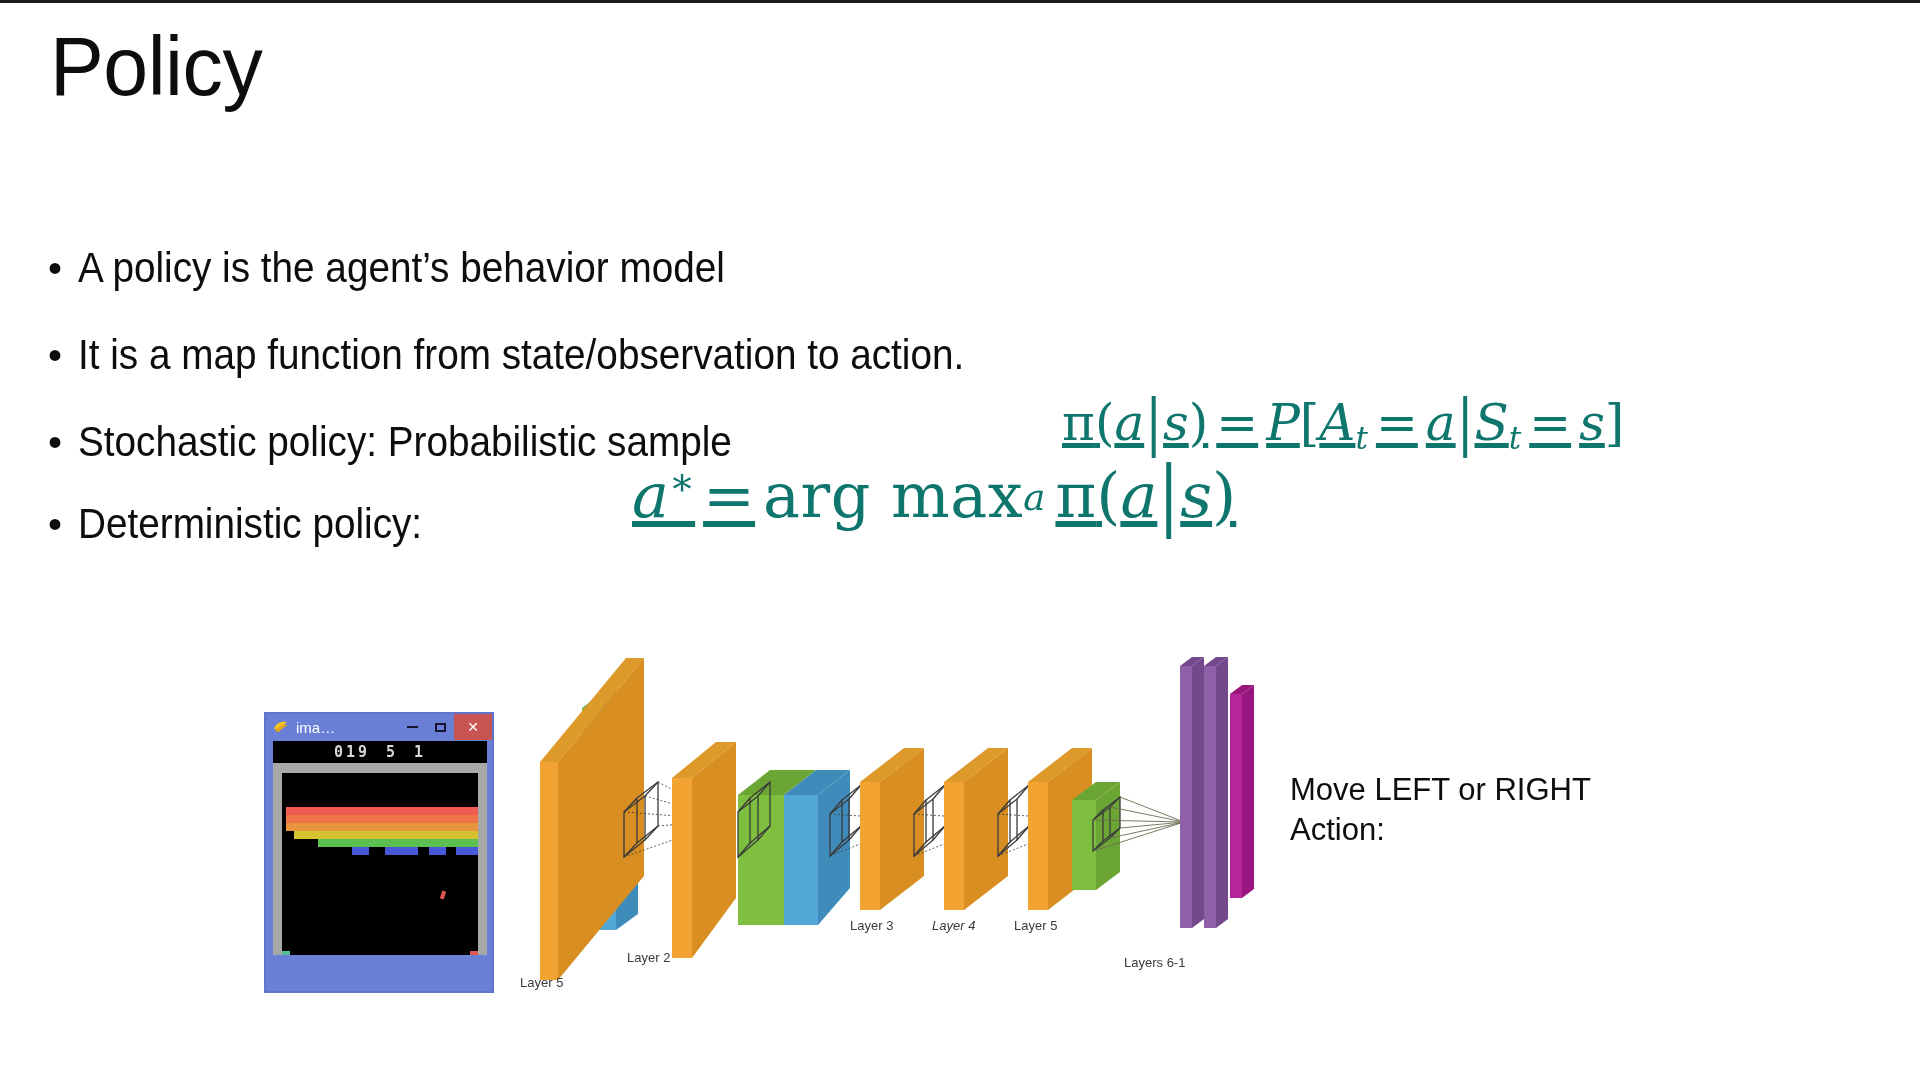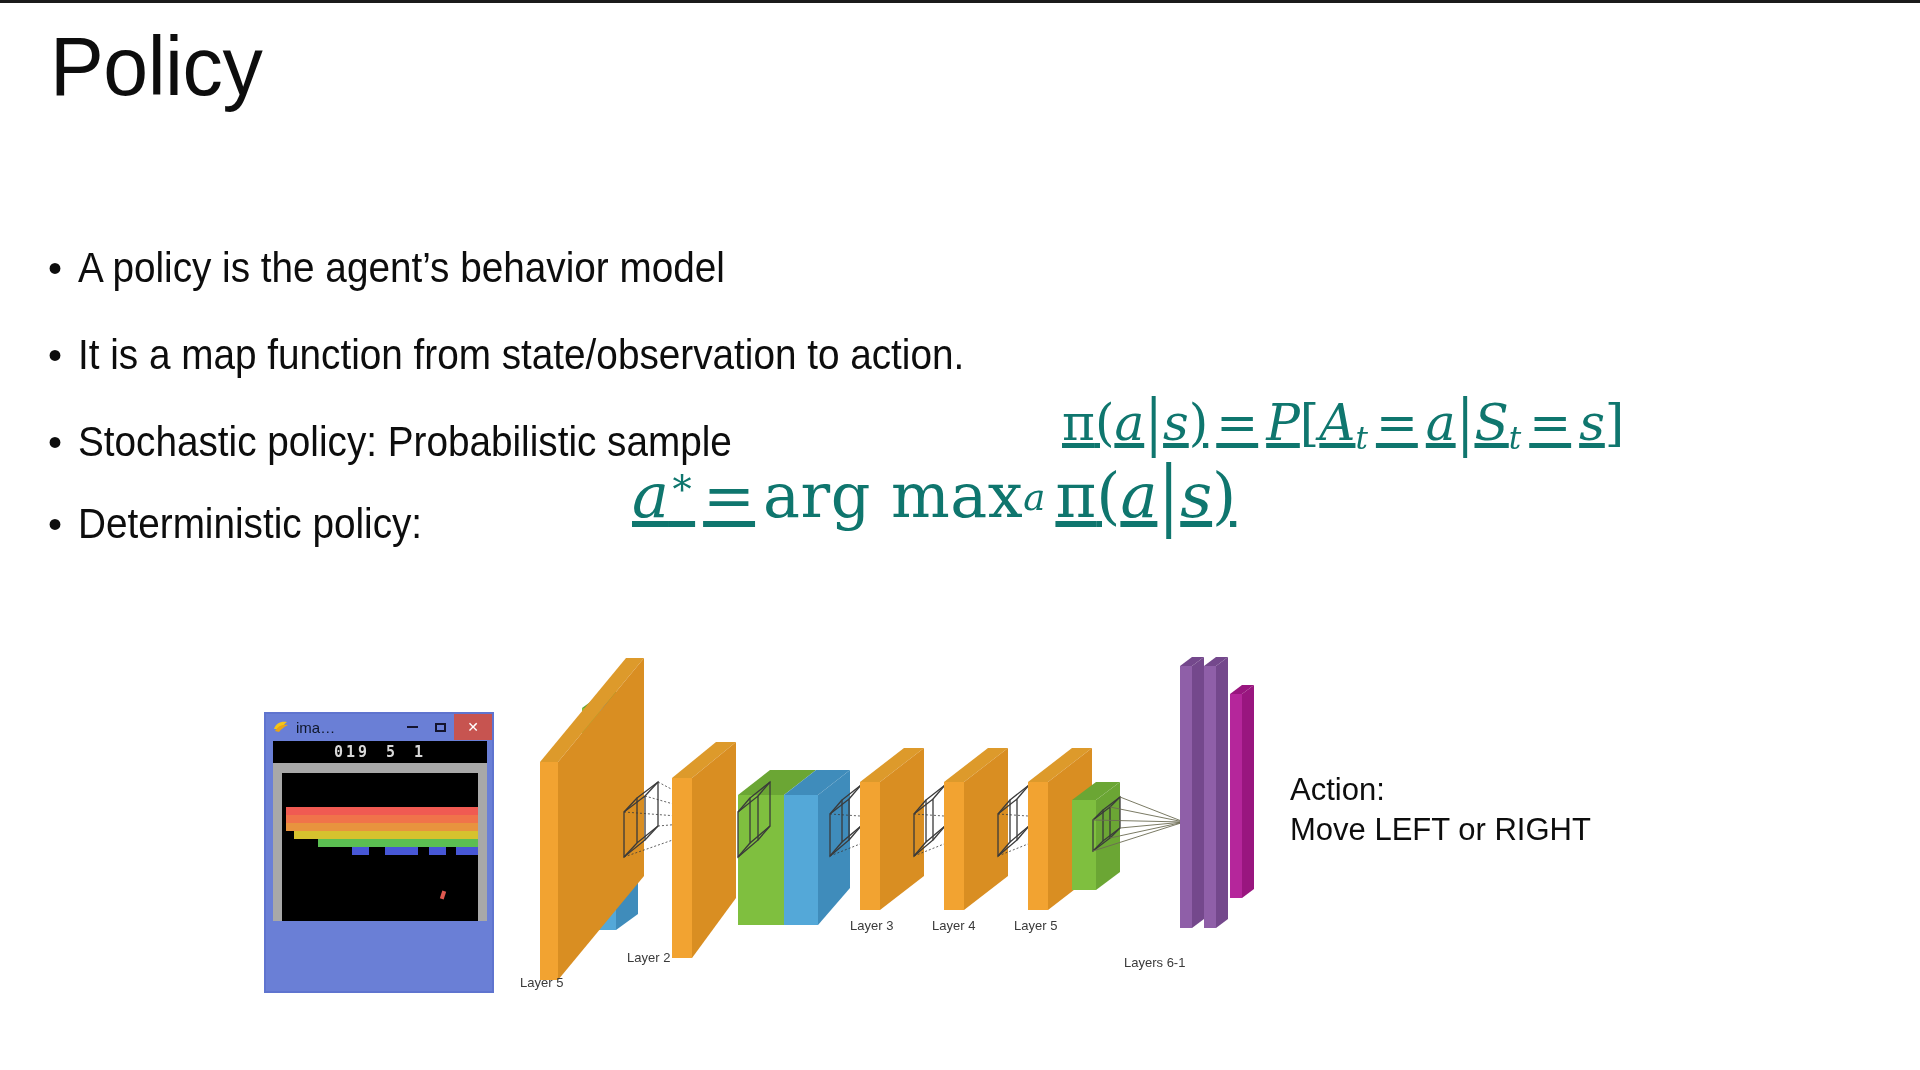--- a/index.html
+++ b/index.html
@@ -159,21 +159,21 @@
   }
   #app-icon {
     width: 18px; height: 16px;
     margin-left: 6px;
     flex: 0 0 18px;
     position: relative;
   }
   #game-title-text {
     margin-left: 6px;
     font-size: 15px;
-    color: #0f172a;
+    color: #ffffff;
     font-family: "Liberation Sans", sans-serif;
     flex: 1 1 auto;
     overflow: hidden;
   }
   .winbtn {
     width: 28px; height: 26px;
     display: flex;
     align-items: center;
     justify-content: center;
     color: #ffffff;
@@ -193,21 +193,21 @@
     width: 11px; height: 9px;
     border: 2px solid #14142e;
     box-sizing: border-box;
   }
 
   #game-screen {
     position: absolute;
     left: 7px;
     top: 27px;
     width: 214px;
-    height: 180px;
+    height: 214px;
     background: #f9a8d4;
     overflow: hidden;
   }
   
   #score-strip {
     position: absolute;
     left: 0; top: 0;
     width: 100%; height: 22px;
     background: #000;
     display: flex;
@@ -535,23 +535,23 @@
         <polygon points="710,64 722,55 734,55 722,64" fill="#99167f"></polygon>
         <rect x="710" y="64" width="12" height="204" fill="#b5269b"></rect>
         <polygon points="722,64 734,55 734,259 722,268" fill="#99167f"></polygon>
       </g>
     </svg>
 
     
     <div class="layer-label" style="left:0px;   top:345px;">Layer 5</div>
     <div class="layer-label" style="left:107px; top:320px;text-align:center;">Layer 2</div>
     <div class="layer-label" style="left:330px; top:288px;">Layer 3</div>
-    <div class="layer-label" style="left:412px; top:288px;">Layer 4</div>
+    <div class="layer-label" style="left:412px; top:288px;font-style:italic;">Layer 4</div>
     <div class="layer-label" style="left:494px; top:288px;">Layer 5</div>
     <div class="layer-label" style="left:604px; top:325px;">Layers 6-1</div>
   </div>
 
   <div id="action-caption">
+    <div>Move LEFT or RIGHT</div>
     <div>Action:</div>
-    <div>Move LEFT or RIGHT</div>
   </div>
 
 </div>
 
 </body></html>

